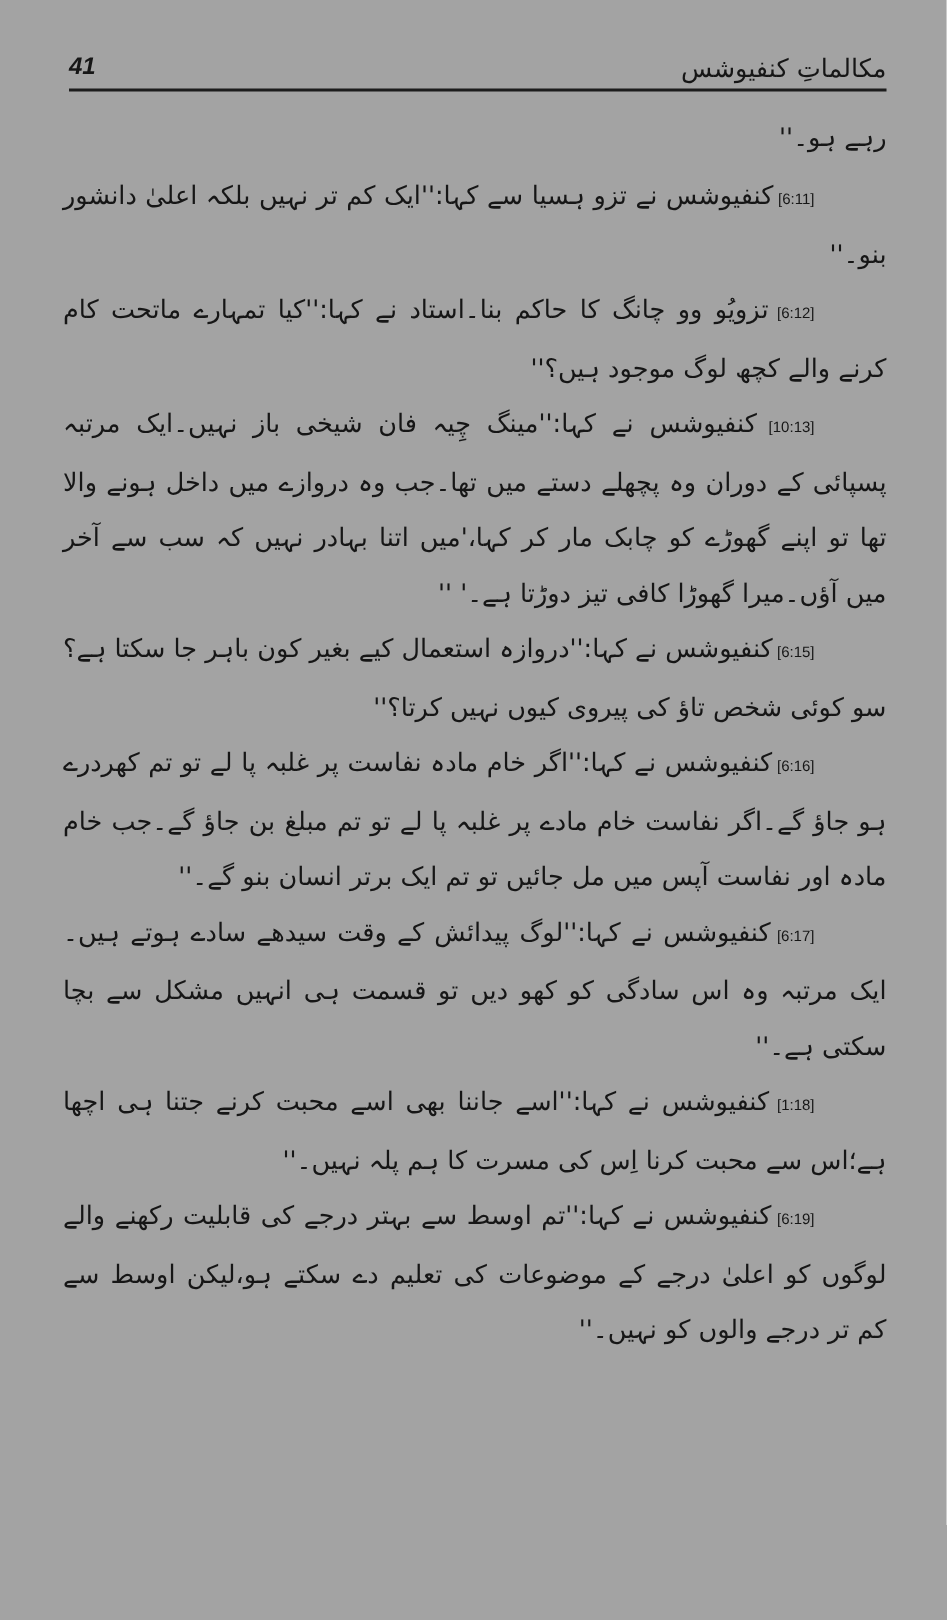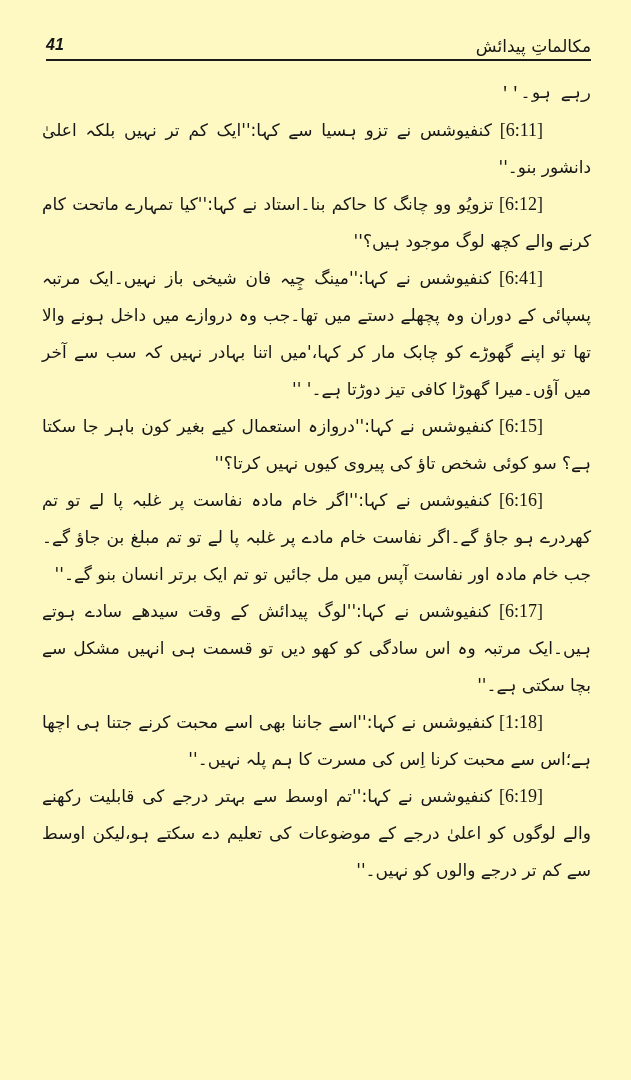--- a/index.html
+++ b/index.html
@@ -2,21 +2,21 @@
 <html lang="ur"><head>
 <meta charset="utf-8">
 <style>
   * { box-sizing: border-box; margin: 0; padding: 0; }
   html, body { background: #e9e9e9; }
   .page {
     position: relative;
     width: 631px;
     height: 1080px;
     margin: 0 auto;
-    background: #fef9c3;
+    background: #a3a3a3;
     color: #161616;
     overflow: hidden;
     font-family: "DejaVu Sans", sans-serif;
     padding-left: 44px;
   }
   .header {
     position: absolute;
     top: 36px;
     left: 46px;
     right: 40px;
@@ -45,46 +45,46 @@
     right: 40px;
     direction: rtl;
     text-align: justify;
     font-size: 17px;
     line-height: 37px;
   }
   .para {
     margin: 0;
     text-indent: 48px; 
   }
-  .para.no-indent { text-indent: 0; font-family: Liberation Mono, monospace; }
+  .para.no-indent { text-indent: 0; }
   .verse-marker {
-    font-family: Liberation Serif, serif;
-    font-size: 18px;
+    font-family: Liberation Sans, sans-serif;
+    font-size: 10px;
     letter-spacing: 0.3px;
   }
 </style>
 </head>
 <body>
 
 <div class="page">
 
   <div class="header">
     <span class="page-number">41</span>
-    <span class="page-title">مکالماتِ پیدائش</span>
+    <span class="page-title">مکالماتِ کنفیوشس</span>
   </div>
 
   <div class="body-text">
     <p class="para no-indent"><span class="verse-marker"></span><span>رہے ہو۔''</span></p>
 
     <p class="para"><span class="verse-marker">[6:11] </span><span>کنفیوشس نے تزو ہسیا سے کہا:''ایک کم تر نہیں بلکہ اعلیٰ دانشور بنو۔''</span></p>
 
     <p class="para"><span class="verse-marker">[6:12] </span><span>تزویُو وو چانگ کا حاکم بنا۔استاد نے کہا:''کیا تمہارے ماتحت کام کرنے والے کچھ لوگ موجود ہیں؟''</span></p>
 
 
-    <p class="para"><span class="verse-marker">[6:41] </span><span>کنفیوشس نے کہا:''مینگ چِیہ فان شیخی باز نہیں۔ایک مرتبہ پسپائی کے دوران وہ پچھلے دستے میں تھا۔جب وہ دروازے میں داخل ہونے والا تھا تو اپنے گھوڑے کو چابک مار کر کہا،'میں اتنا بہادر نہیں کہ سب سے آخر میں آؤں۔میرا گھوڑا کافی تیز دوڑتا ہے۔' ''</span></p>
+    <p class="para"><span class="verse-marker">[10:13] </span><span>کنفیوشس نے کہا:''مینگ چِیہ فان شیخی باز نہیں۔ایک مرتبہ پسپائی کے دوران وہ پچھلے دستے میں تھا۔جب وہ دروازے میں داخل ہونے والا تھا تو اپنے گھوڑے کو چابک مار کر کہا،'میں اتنا بہادر نہیں کہ سب سے آخر میں آؤں۔میرا گھوڑا کافی تیز دوڑتا ہے۔' ''</span></p>
 
 
     <p class="para"><span class="verse-marker">[6:15] </span><span>کنفیوشس نے کہا:''دروازہ استعمال کیے بغیر کون باہر جا سکتا ہے؟ سو کوئی شخص تاؤ کی پیروی کیوں نہیں کرتا؟''</span></p>
 
     <p class="para"><span class="verse-marker">[6:16] </span><span>کنفیوشس نے کہا:''اگر خام مادہ نفاست پر غلبہ پا لے تو تم کھردرے ہو جاؤ گے۔اگر نفاست خام مادے پر غلبہ پا لے تو تم مبلغ بن جاؤ گے۔جب خام مادہ اور نفاست آپس میں مل جائیں تو تم ایک برتر انسان بنو گے۔''</span></p>
 
     <p class="para"><span class="verse-marker">[6:17] </span><span>کنفیوشس نے کہا:''لوگ پیدائش کے وقت سیدھے سادے ہوتے ہیں۔ایک مرتبہ وہ اس سادگی کو کھو دیں تو قسمت ہی انہیں مشکل سے بچا سکتی ہے۔''</span></p>
 
     <p class="para"><span class="verse-marker">[1:18] </span><span>کنفیوشس نے کہا:''اسے جاننا بھی اسے محبت کرنے جتنا ہی اچھا ہے؛اس سے محبت کرنا اِس کی مسرت کا ہم پلہ نہیں۔''</span></p>
 

